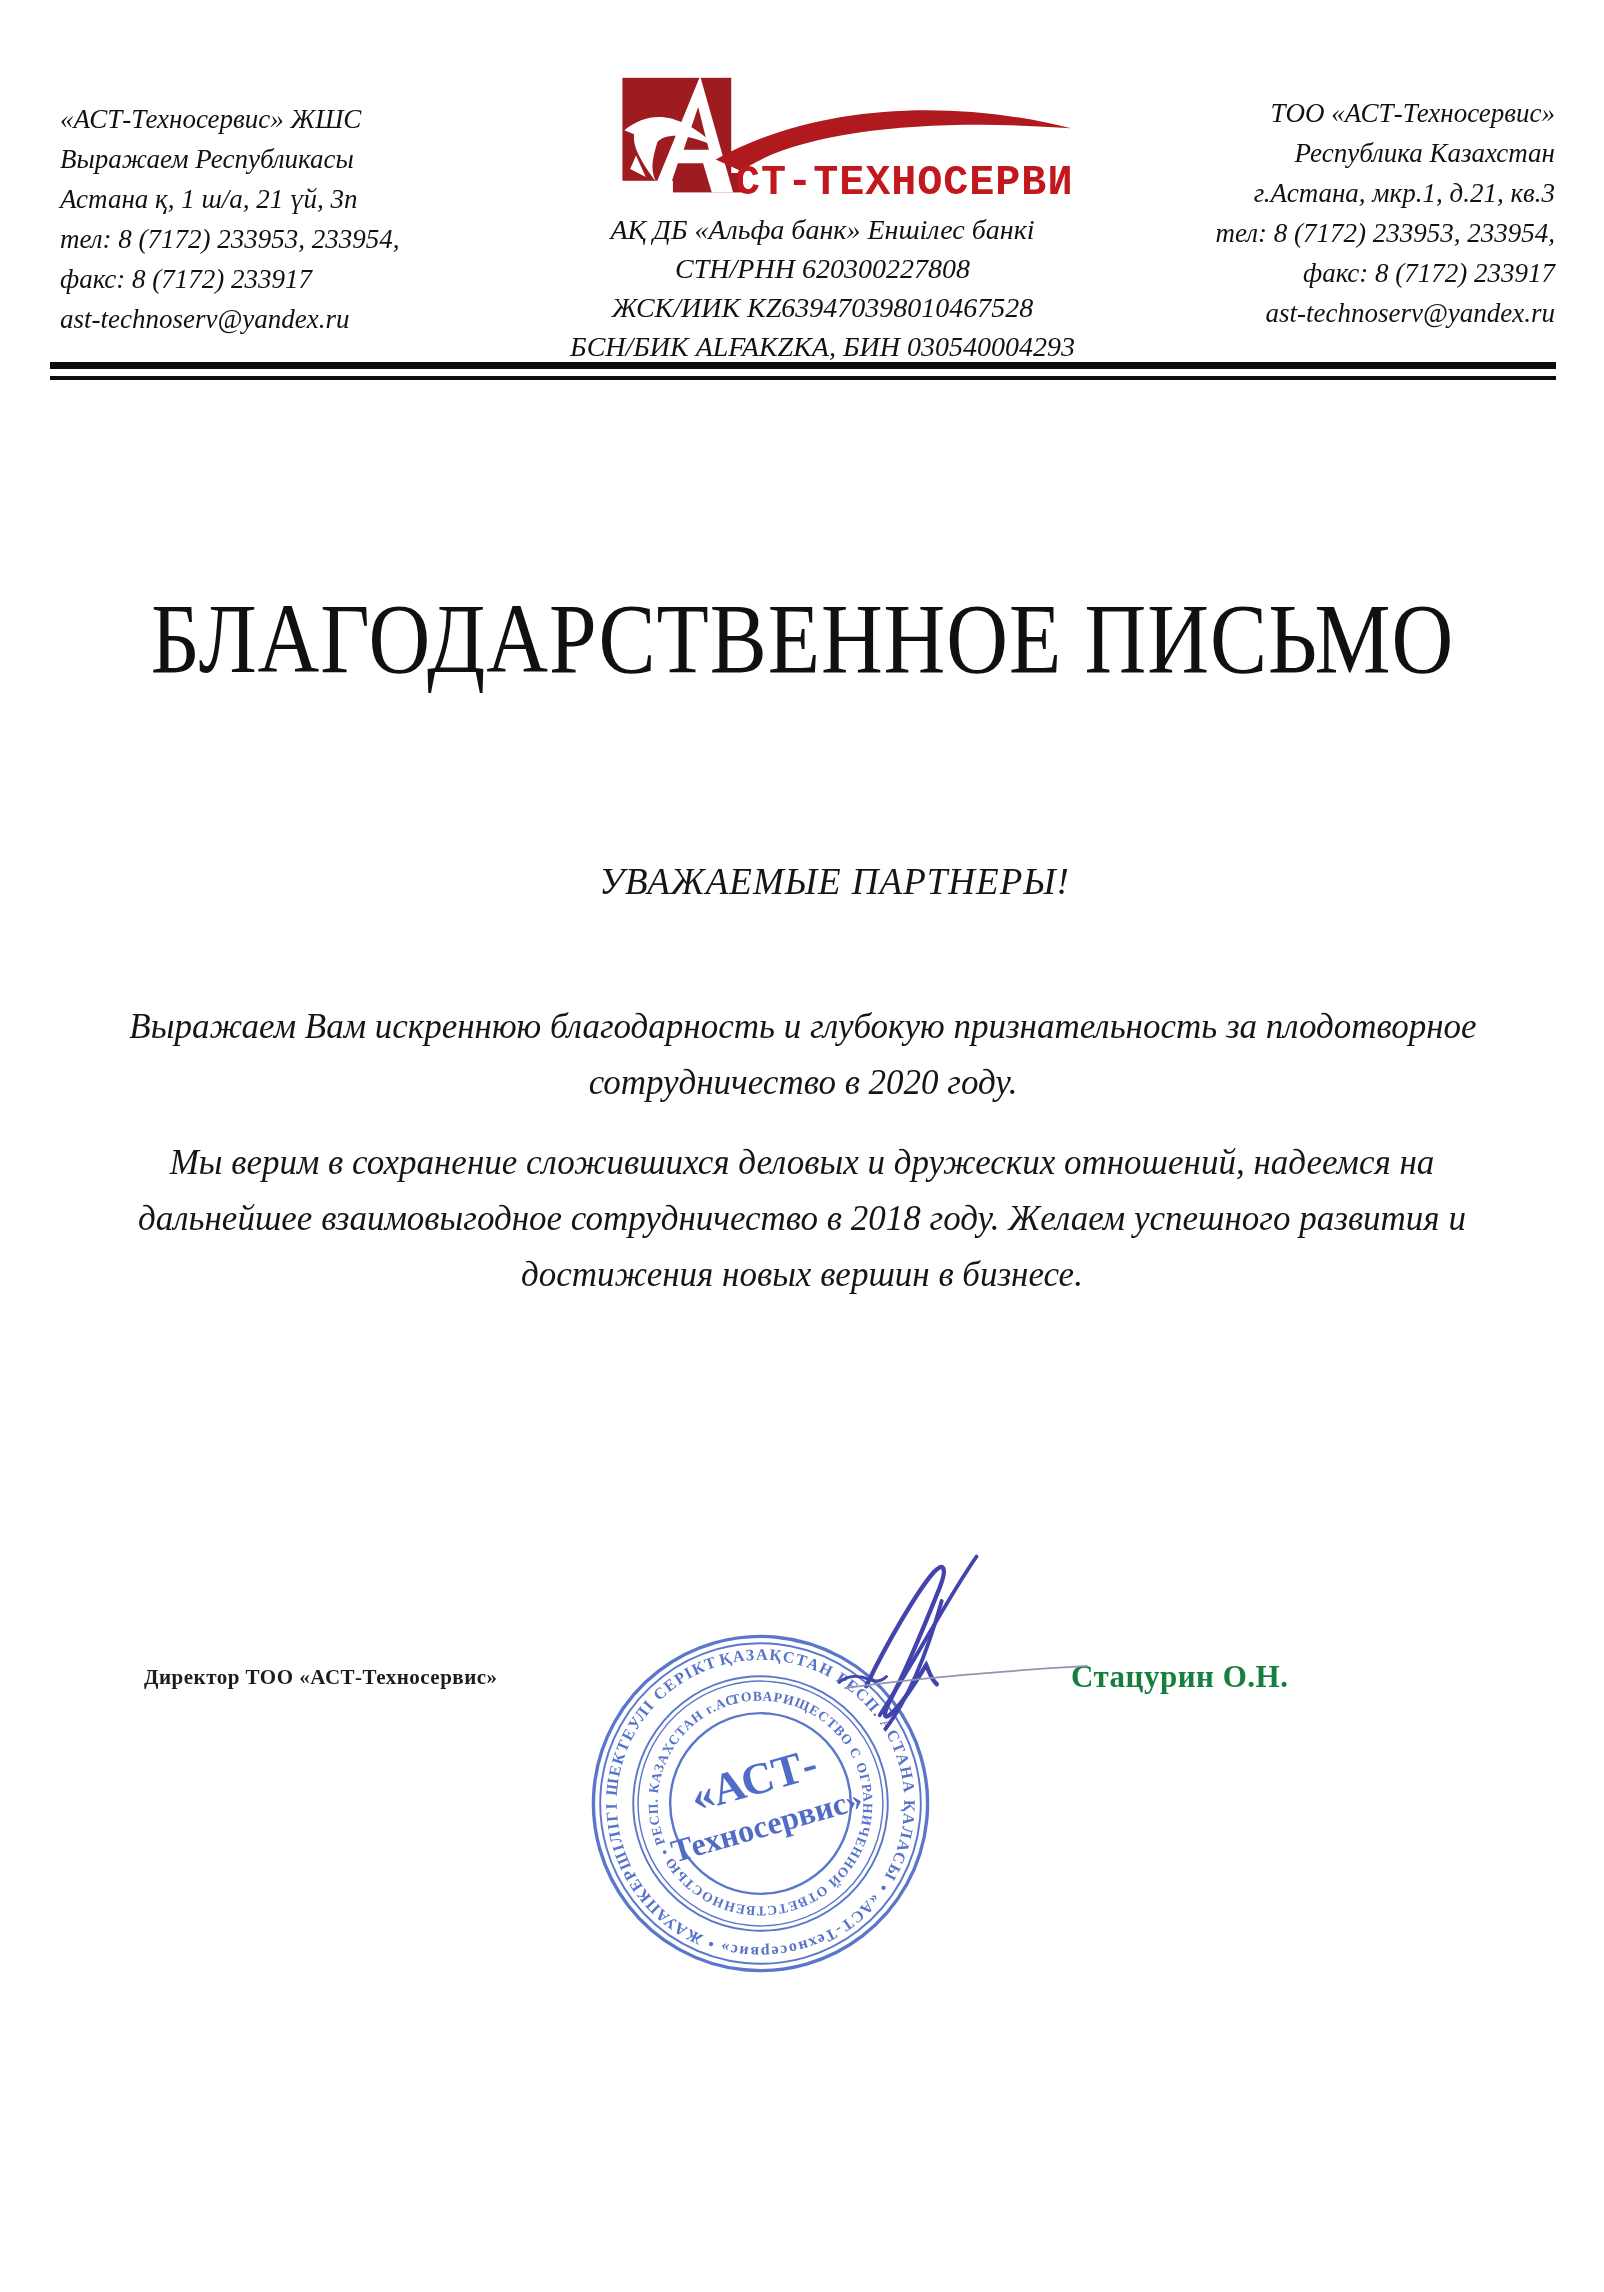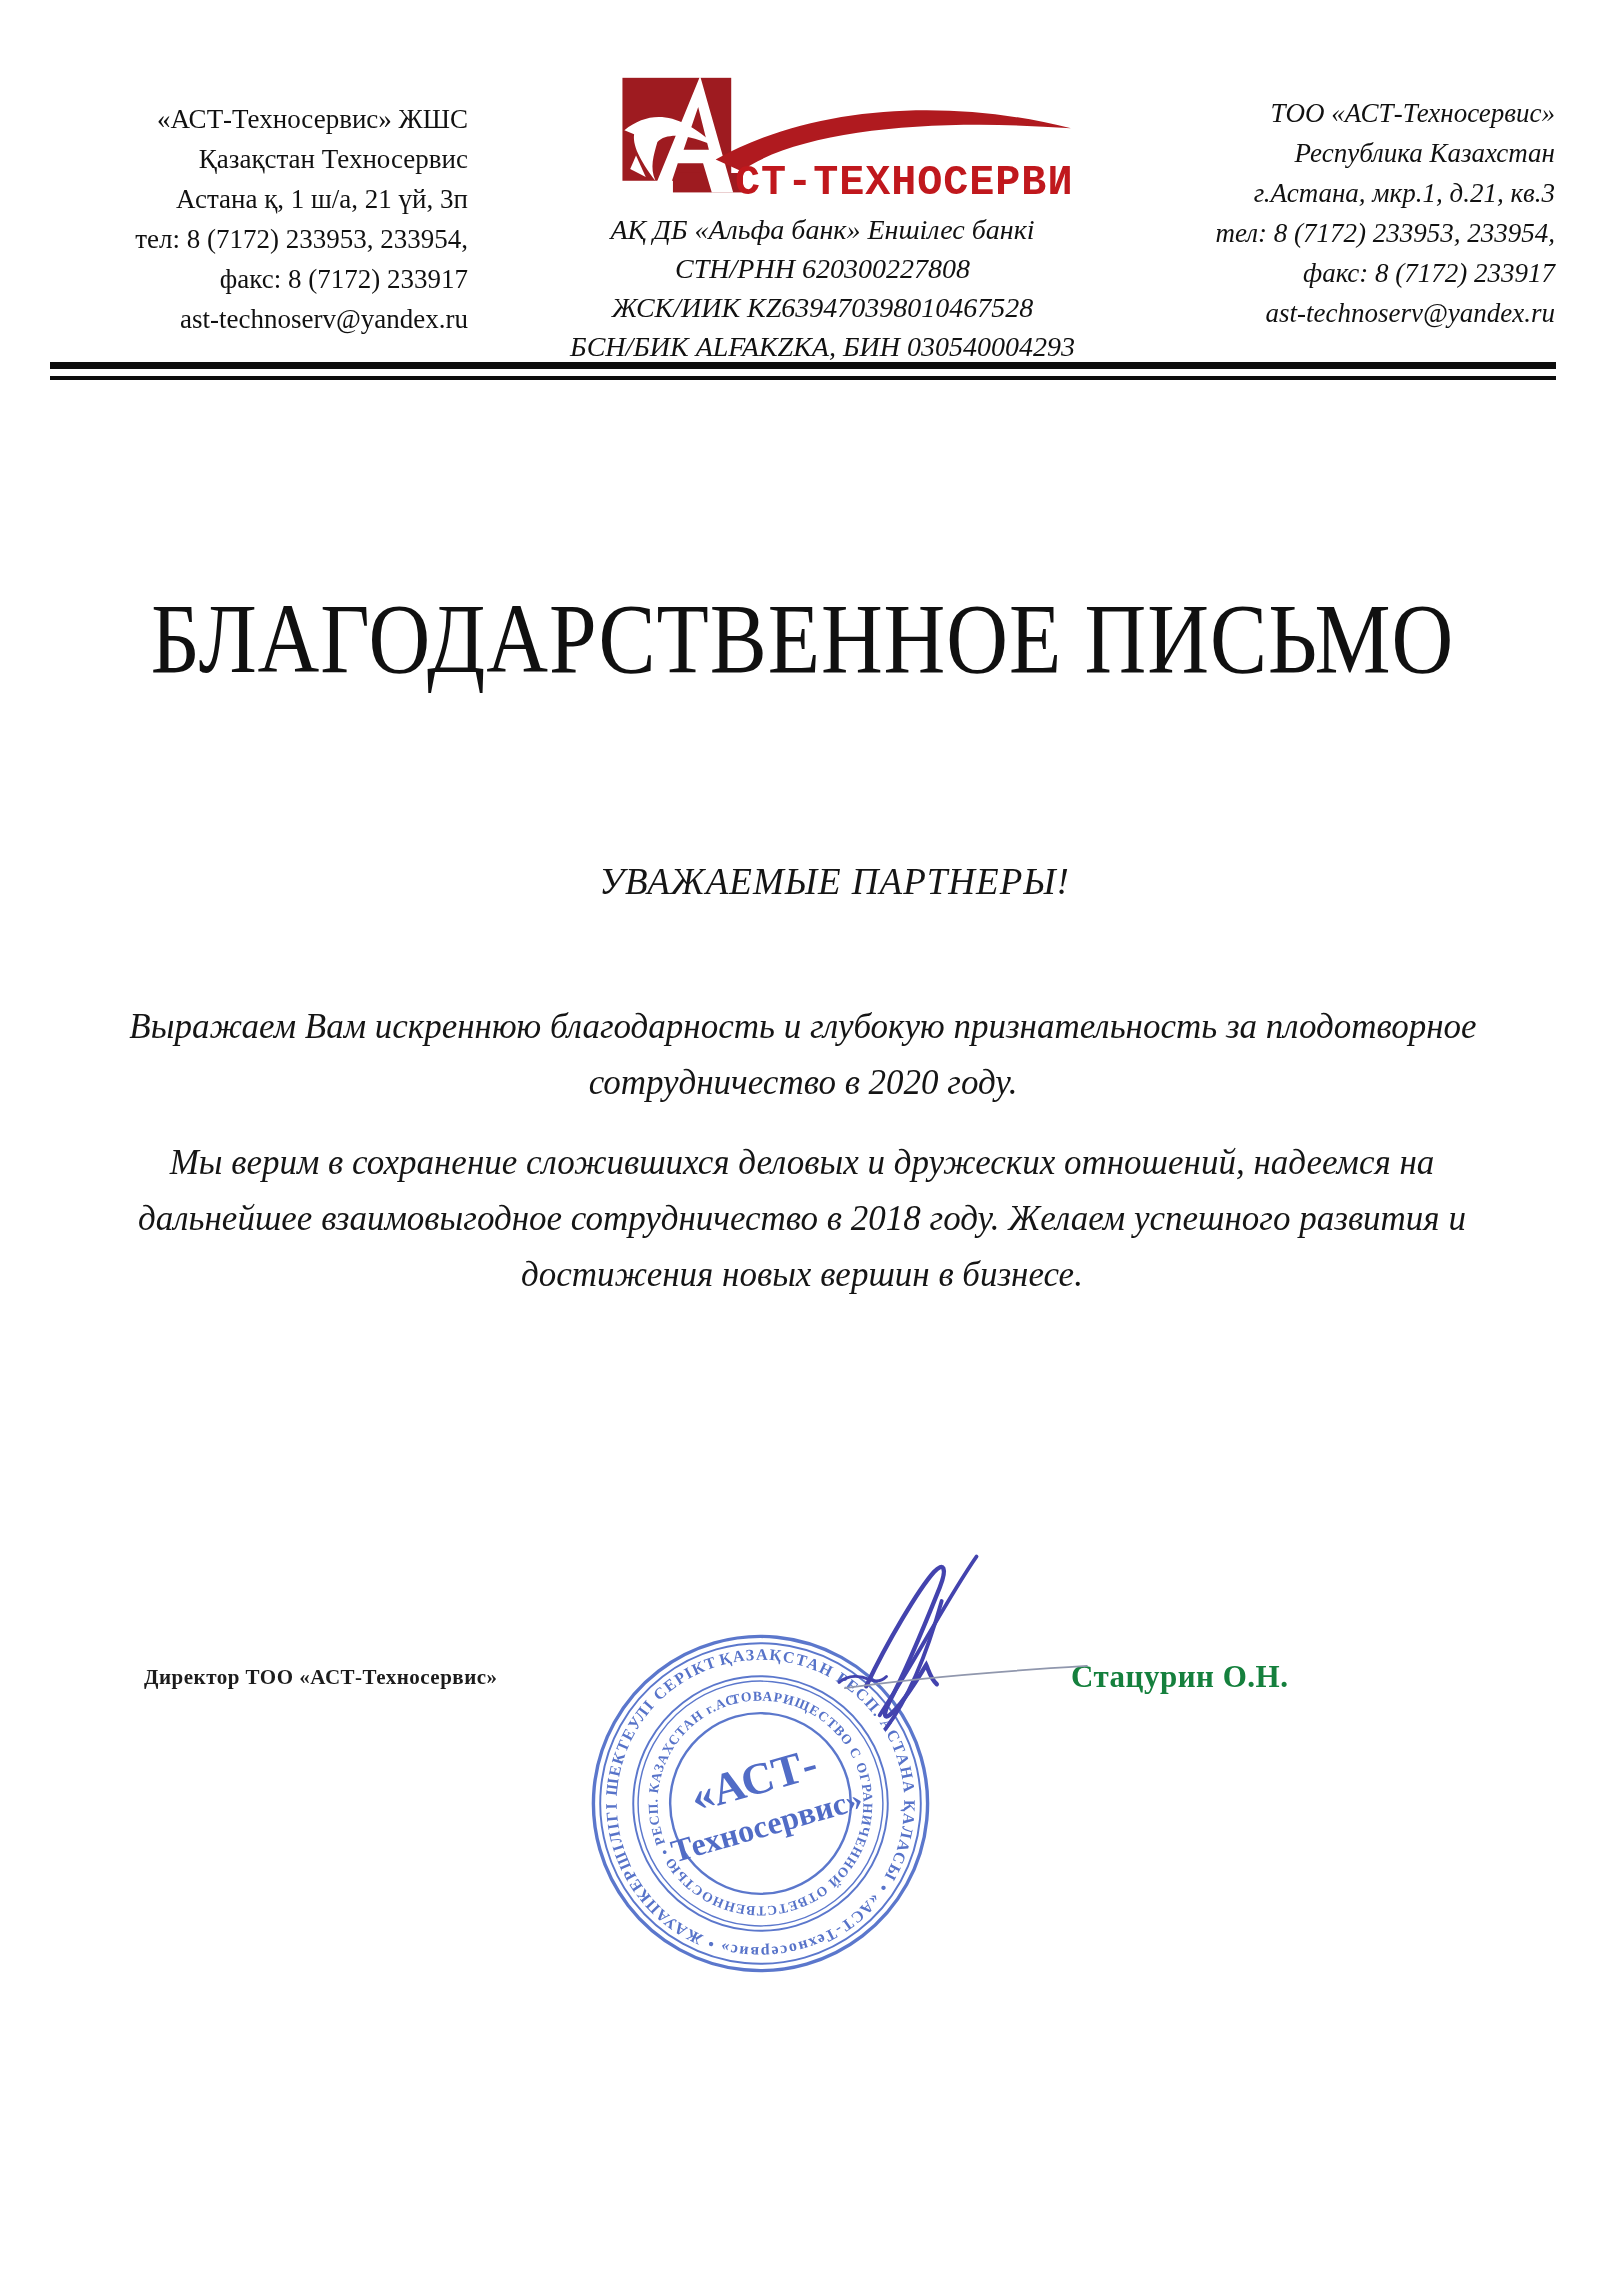--- a/index.html
+++ b/index.html
@@ -8,22 +8,22 @@
     width:1605px;height:2293px;
     background:#ffffff;
     font-family:"Liberation Serif", serif;
     color:#1a1a1a;
     overflow:hidden;
     margin:0 auto;
   }
   
   .hdr-left{
     position:absolute;left:60px;top:99px;width:408px;
-    font-size:27px;line-height:40px;
-    text-align:right;color:#111;
+    font-style:italic;font-size:27px;line-height:40px;
+    text-align:left;color:#111;
   }
   .hdr-right{
     position:absolute;right:50px;top:93px;width:456px;
     font-style:italic;font-size:27px;line-height:40px;
     text-align:right;color:#111;
   }
   .hdr-center{
     position:absolute;left:512px;top:70px;width:621px;
     text-align:center;
   }
@@ -67,21 +67,21 @@
   .sig-svg{position:absolute;left:827px;top:1541px;}
   .stamp-ring-text{font-family:"Liberation Serif",serif;font-weight:bold;}
 </style>
 </head>
 <body>
 
 <div class="page">
 
   <div class="hdr-left">
     <span class="hdr-line">«АСТ-Техносервис» ЖШС</span>
-    <span class="hdr-line">Қазақстан Техносервис</span>
+    <span class="hdr-line">Выражаем Республикасы</span>
     <span class="hdr-line">Астана қ, 1 ш/а, 21 үй, 3п</span>
     <span class="hdr-line">тел: 8 (7172) 233953, 233954,</span>
     <span class="hdr-line">факс: 8 (7172) 233917</span>
     <span class="hdr-line">ast-technoserv@yandex.ru</span>
   </div>
 
   <div class="hdr-right">
     <span class="hdr-line">ТОО «АСТ-Техносервис»</span>
     <span class="hdr-line">Республика Казахстан</span>
     <span class="hdr-line">г.Астана, мкр.1, д.21, кв.3</span>

